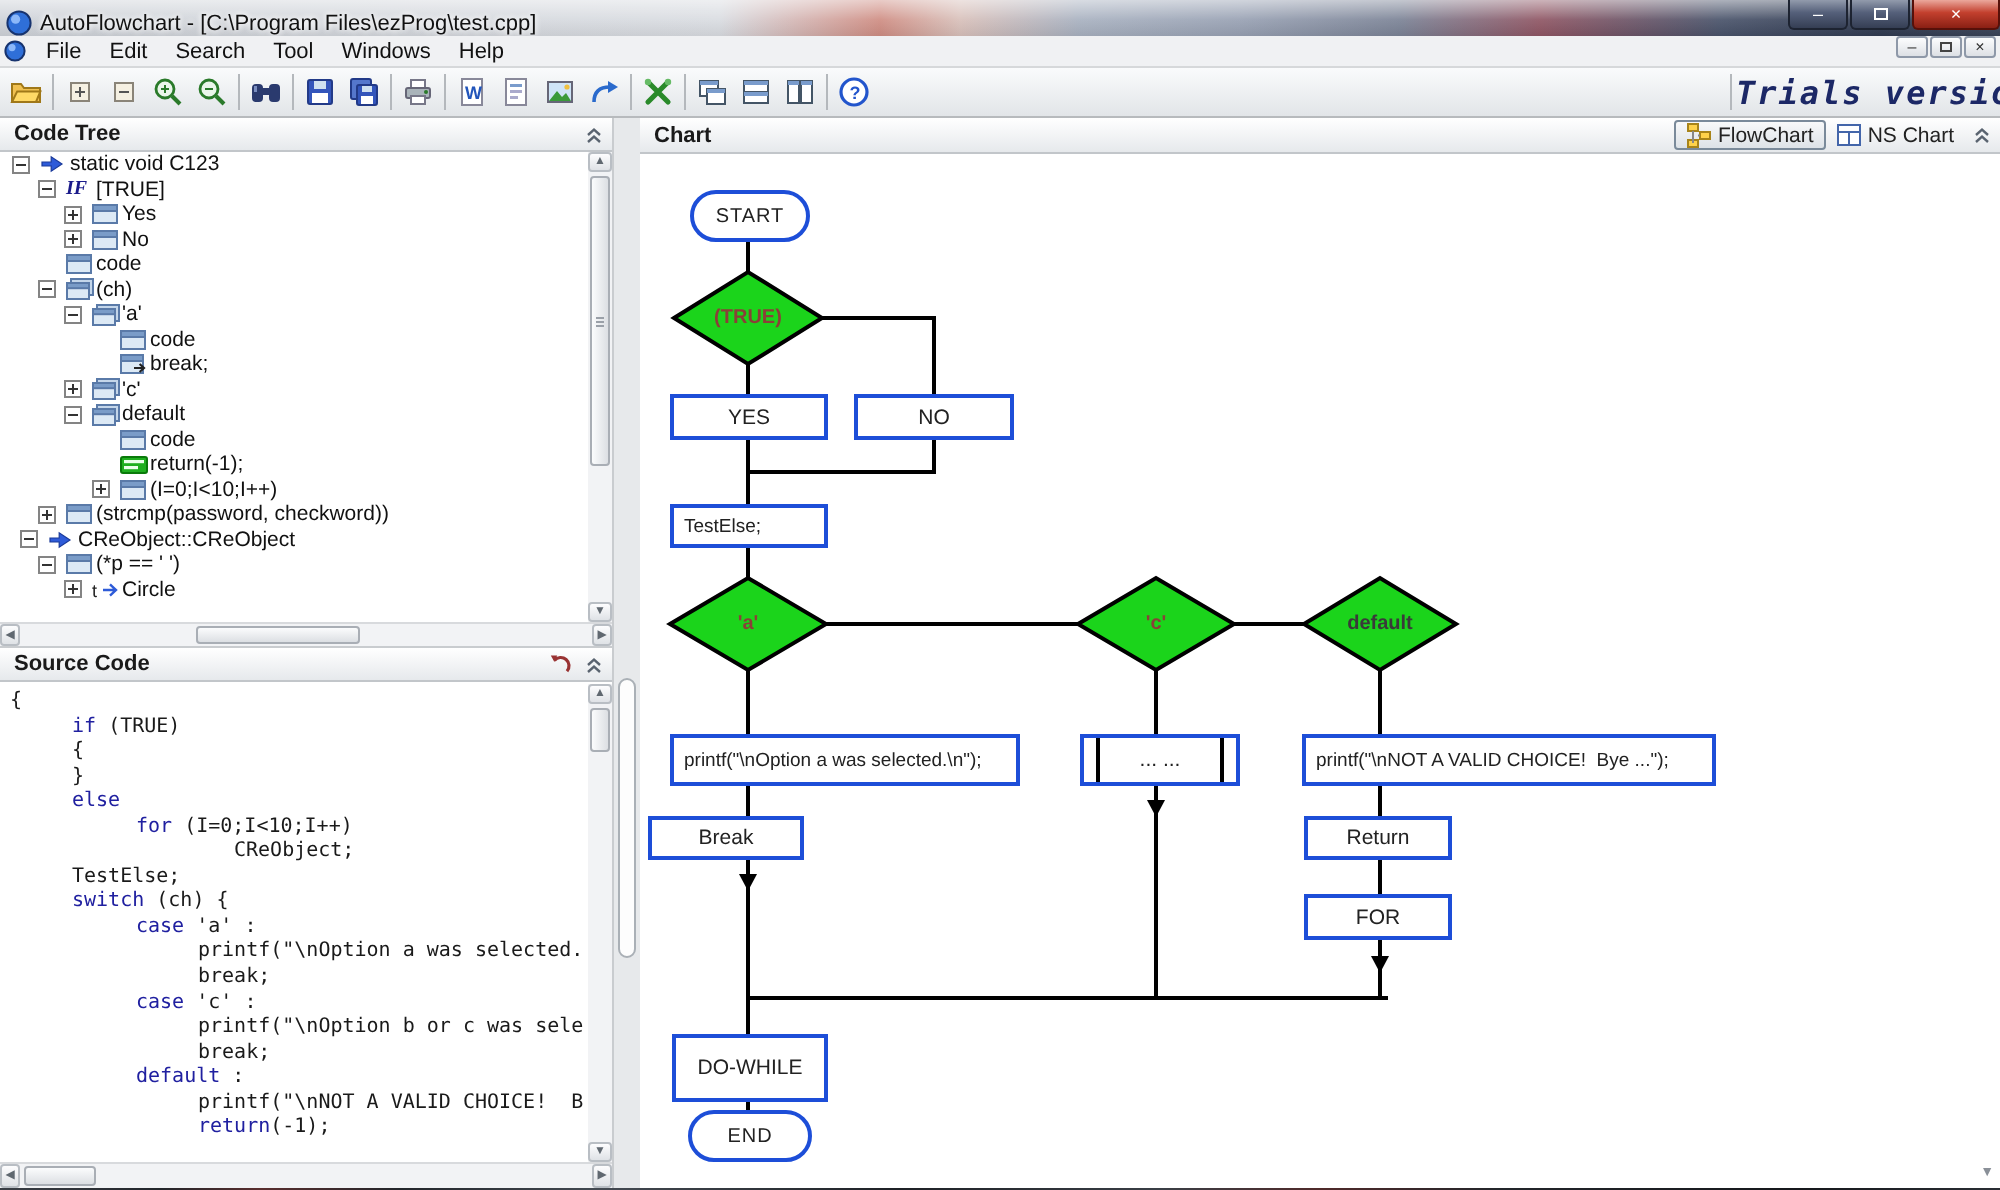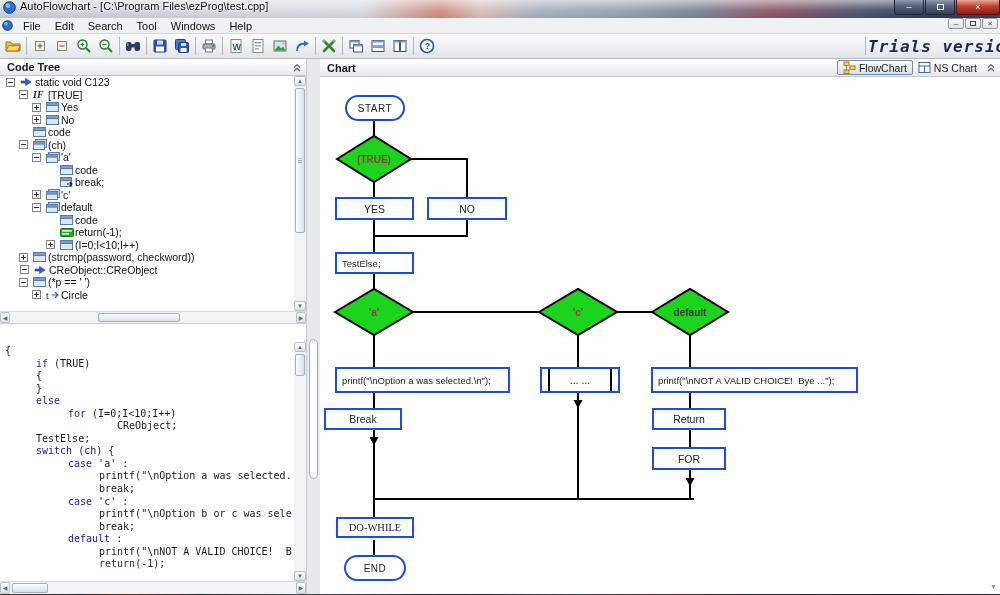--- a/index.html
+++ b/index.html
@@ -5,21 +5,21 @@
   * { margin:0; padding:0; box-sizing:border-box; }
   html,body { width:1000px; height:595px; overflow:hidden; }
   body { font-family:"Liberation Sans", sans-serif; background:#dfe2e5; }
   #app { position:relative; width:1000px; height:595px; background:#dfe2e5; }
 
   
   .titlebar { position:relative; height:18px;
     background:
       linear-gradient(180deg, rgba(255,255,255,.55), rgba(255,255,255,.08) 55%, rgba(0,0,0,.06)),
       linear-gradient(90deg,#ced2d8 0%,#d9dce1 36%,#cf8d83 44%,#d8c0ba 48%,#a8b1c0 54%,#98a1b3 62%,#7b8396 70%,#8f5664 77%,#49536a 86%,#303a50 94%,#3a4458 100%);
-    display:flex; align-items:flex-start; }
+    display:flex; align-items:flex-end; }
   .titlebar .app-icon { margin:1px 4px 0 3px; display:inline-flex; }
   .title-text { font-size:11px; color:#111; text-shadow:0 0 3px #fff,0 0 3px #fff; white-space:pre; }
   .win-btns { position:absolute; right:0; top:0; display:flex; height:16px; }
   .win-btn { width:30px; height:15px; border:1px solid #1d2331; border-top:none; border-radius:0 0 3px 3px;
     background:linear-gradient(180deg,#929bac,#55607a 45%,#353e54); color:#fff; font-size:9px;
     display:flex; align-items:center; justify-content:center; margin-left:1px; }
   .win-btn.close { width:44px; background:linear-gradient(180deg,#eba89c,#c3402e 45%,#8a2014); border-color:#571009; }
   .win-btn .restore-glyph { width:7px; height:6px; border:1px solid #fff; display:inline-block; }
 
   
@@ -396,21 +396,21 @@
                   <rect x="0.5" y="0.5" width="12" height="3" fill="#7a9cc8" stroke="#5a7aa8"></rect>
                 </svg></span><span class="tree-label">(I=0;I&lt;10;I++)</span></div>
             <div class="tree-row" style="padding-left: 19px;"><span class="tree-glyph"><svg width="9" height="9">
                   <rect x="0.5" y="0.5" width="8" height="8" fill="#fff" stroke="#848484"></rect>
                   <line x1="2" y1="4.5" x2="7" y2="4.5" stroke="#333"></line>
                   <line x1="4.5" y1="2" x2="4.5" y2="7" stroke="#333"></line>
                 </svg></span><span class="tree-icon"><svg width="13" height="10">
                   <rect x="0.5" y="0.5" width="12" height="9" fill="#dce9f5" stroke="#5a7aa8"></rect>
                   <rect x="0.5" y="0.5" width="12" height="3" fill="#7a9cc8" stroke="#5a7aa8"></rect>
                 </svg></span><span class="tree-label">(strcmp(password, checkword))</span></div>
-            <div class="tree-row" style="padding-left: 20px;"><span class="tree-glyph"><svg width="9" height="9">
+            <div class="tree-row" style="padding-left: 10px;"><span class="tree-glyph"><svg width="9" height="9">
                   <rect x="0.5" y="0.5" width="8" height="8" fill="#fff" stroke="#848484"></rect>
                   <line x1="2" y1="4.5" x2="7" y2="4.5" stroke="#333"></line>
                 </svg></span><span class="tree-icon"><svg width="12" height="10">
                   <path d="M1 4 h4.6 V1.4 L11 5 L5.6 8.6 V6 H1 z" fill="#2e5bd8" stroke="#1a3a9a" stroke-width="0.6"></path>
                 </svg></span><span class="tree-label">CReObject::CReObject</span></div>
             <div class="tree-row" style="padding-left: 19px;"><span class="tree-glyph"><svg width="9" height="9">
                   <rect x="0.5" y="0.5" width="8" height="8" fill="#fff" stroke="#848484"></rect>
                   <line x1="2" y1="4.5" x2="7" y2="4.5" stroke="#333"></line>
                 </svg></span><span class="tree-icon"><svg width="13" height="10">
                   <rect x="0.5" y="0.5" width="12" height="9" fill="#dce9f5" stroke="#5a7aa8"></rect>
@@ -433,20 +433,35 @@
           <div class="sb-arrow down">▼</div>
         </div>
         <div class="sb tree-hscroll">
           <div class="sb-arrow left">◀</div>
           <div class="sb-thumb h" style="top:1px;bottom:1px;left:98px;width:82px;"></div>
           <div class="sb-arrow right">▶</div>
         </div>
       </div>
 
       <div class="source-panel">
+        <div class="panel-header">
+          <span>Source Code</span>
+          <span class="ph-spacer"></span>
+          <span class="undo-icon">
+              <svg width="12" height="11">
+                <path d="M9.5 8.6 A4 4 0 1 0 3.2 3.2" fill="none" stroke="#993333" stroke-width="1.6"></path>
+                <path d="M1.4 0.8 L4.6 0.8 L3.2 4 z" fill="#993333"></path>
+              </svg>
+            </span>
+          <span class="chev">
+              <svg width="10" height="9">
+                <path d="M2 4.5 l3-2.7 3 2.7 M2 8 l3-2.7 3 2.7" fill="none" stroke="#5a6470" stroke-width="1.2"></path>
+              </svg>
+            </span>
+        </div>
         <div class="code-content" id="code">
             <div class="code-line" style="padding-left: 5px;"><span>{</span></div>
             <div class="code-line" style="padding-left: 36px;"><span class="kw">if</span><span> (TRUE)</span></div>
             <div class="code-line" style="padding-left: 36px;"><span>{</span></div>
             <div class="code-line" style="padding-left: 36px;"><span>}</span></div>
             <div class="code-line" style="padding-left: 36px;"><span class="kw">else</span></div>
             <div class="code-line" style="padding-left: 68px;"><span class="kw">for</span><span> (I=0;I&lt;10;I++)</span></div>
             <div class="code-line" style="padding-left: 117px;"><span>CReObject;</span></div>
             <div class="code-line" style="padding-left: 36px;"><span>TestElse;</span></div>
             <div class="code-line" style="padding-left: 36px;"><span class="kw">switch</span><span> (ch) {</span></div>
@@ -544,20 +559,20 @@
           <div class="fc-node left" style="left: 15px; top: 175px; width: 79px; height: 22px;"><span>TestElse;</span></div>
           <div class="fc-dlabel" style="left: 54px; top: 235px; color: rgb(138, 64, 56);">'a'</div>
           <div class="fc-dlabel" style="left: 258px; top: 235px; color: rgb(138, 64, 56);">'c'</div>
           <div class="fc-dlabel" style="left: 370px; top: 235px; color: rgb(58, 58, 58);">default</div>
           <div class="fc-node left" style="left: 15px; top: 290px; width: 175px; height: 26px;"><span>printf("\nOption a was selected.\n");</span></div>
           <div class="fc-node fc-predef" style="left: 220px; top: 290px; width: 80px; height: 26px;"><span>... ...</span><div class="bar" style="left: 6px;"></div><div class="bar" style="right: 6px;"></div></div>
           <div class="fc-node left" style="left: 331px; top: 290px; width: 207px; height: 26px;"><span>printf("\nNOT A VALID CHOICE!  Bye ...");</span></div>
           <div class="fc-node" style="left: 4px; top: 331px; width: 78px; height: 22px;"><span>Break</span></div>
           <div class="fc-node" style="left: 332px; top: 331px; width: 74px; height: 22px;"><span>Return</span></div>
           <div class="fc-node" style="left: 332px; top: 370px; width: 74px; height: 23px;"><span>FOR</span></div>
-          <div class="fc-node" style="left: 16px; top: 440px; width: 78px; height: 21px; font-family: Liberation Serif, serif;"><span>DO-WHILE</span></div>
+          <div class="fc-node" style="left: 16px; top: 440px; width: 78px; height: 34px;"><span>DO-WHILE</span></div>
           <div class="fc-node fc-terminator" style="left: 24px; top: 478px; width: 62px; height: 26px;"><span>END</span></div>
         </div>
     </div>
   </div>
 
   <div class="taskbar-sliver"></div>
 </div>
 
 </body></html>

